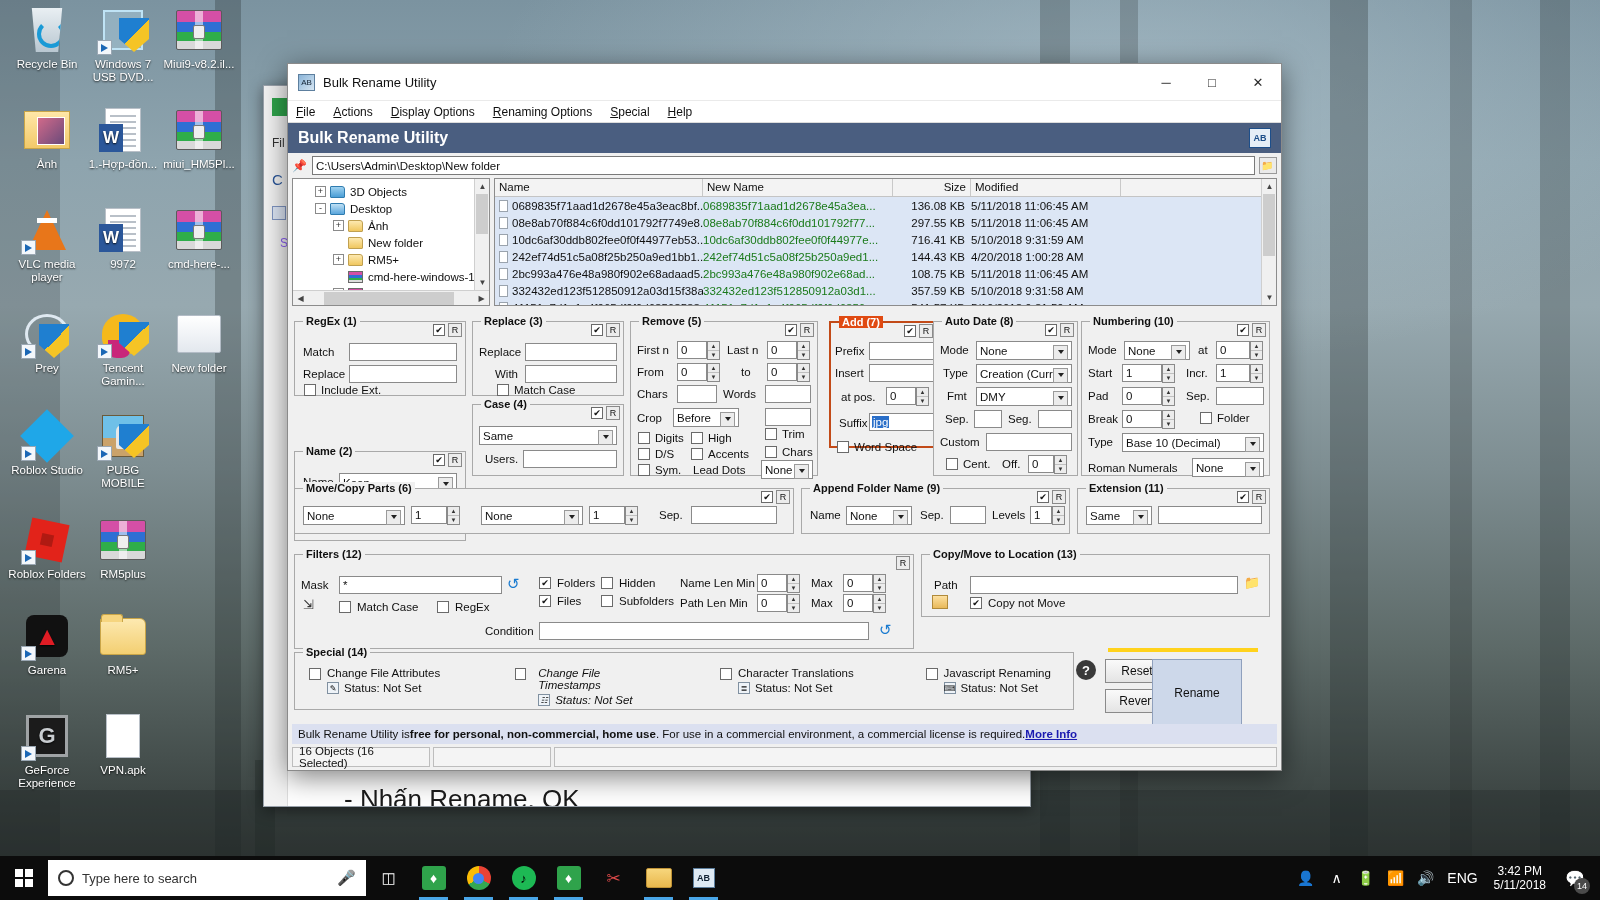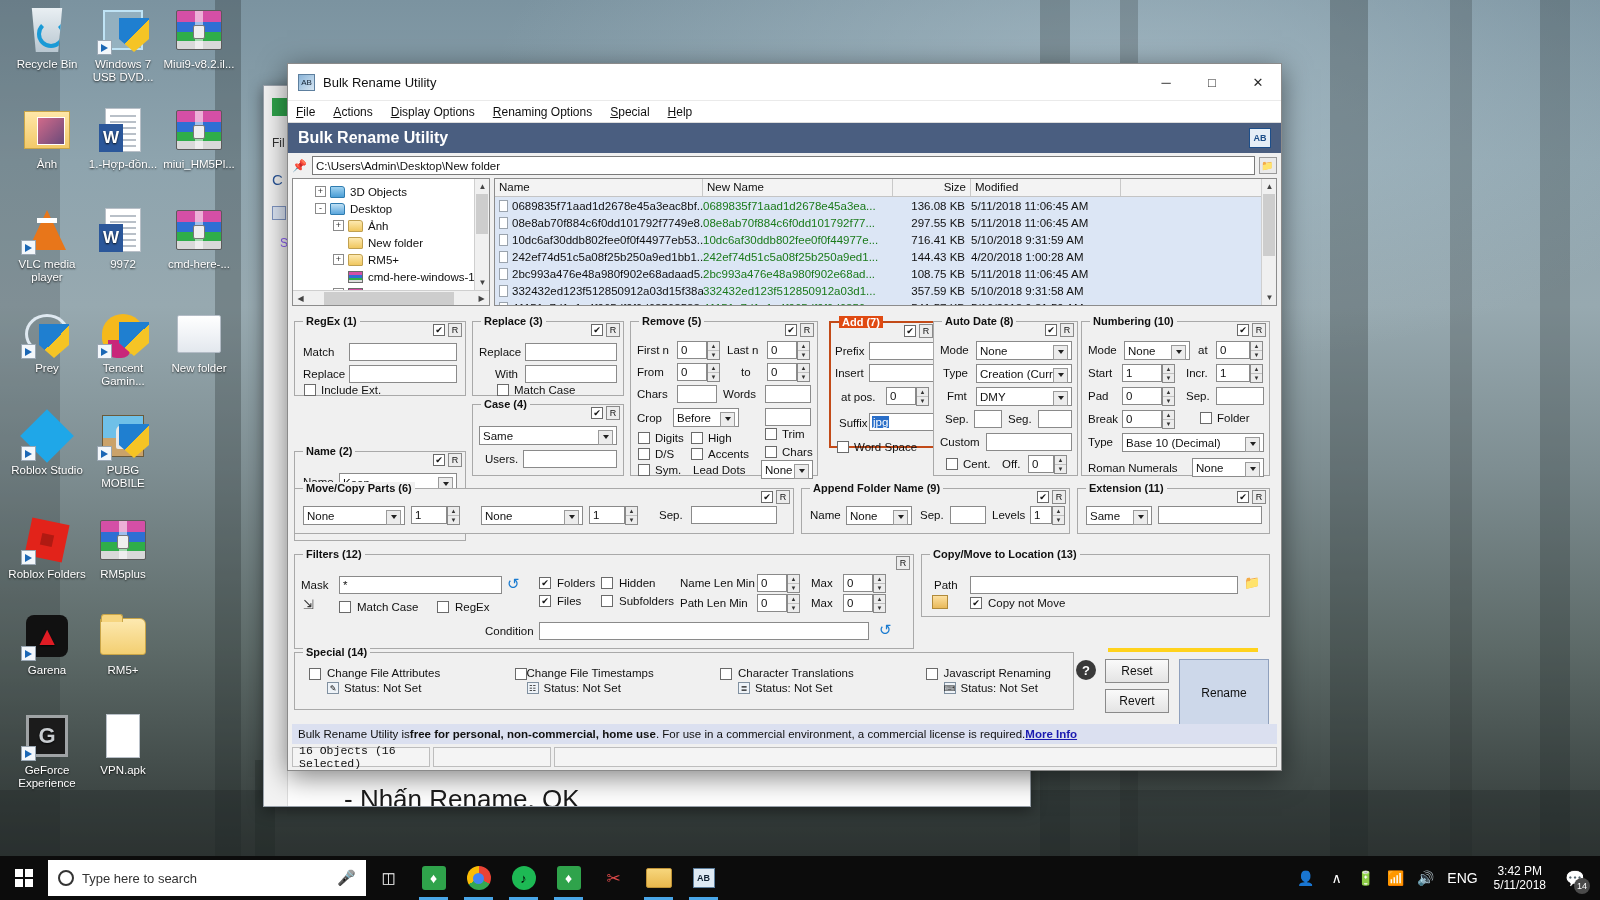--- a/index.html
+++ b/index.html
@@ -169,21 +169,21 @@
   .spin{width:13px;height:19px;border:1px solid #8a8a8a;background:#ececec;display:flex;flex-direction:column;}
   .spin div{flex:1;display:flex;align-items:center;justify-content:center;font-size:6px;color:#333;}
   .spin div:first-child{border-bottom:1px solid #c0c0c0;}
 
   .btn{border:1px solid #8a8a8a;background:linear-gradient(180deg,#fafafa,#e4e4e4);
      display:flex;align-items:center;justify-content:center;font-size:12px;color:#111;}
   .btn.primary{background:#cdd8ea;border:1px solid #8fa0bd;}
 
   #license{position:absolute;left:4px;right:4px;bottom:26px;height:20px;background:#dbe0f0;
      display:flex;align-items:center;padding:0 6px;font-size:11.5px;}
-  #statusbar{position:absolute;left:4px;right:4px;bottom:3px;height:20px;display:flex;gap:3px;font-size:11.5px;font-family:Liberation Mono, monospace;}
+  #statusbar{position:absolute;left:4px;right:4px;bottom:3px;height:20px;display:flex;gap:3px;font-size:11.5px;}
   #statusbar div{border:1px solid #bdbdbd;background:#f4f4f4;display:flex;align-items:center;padding:0 6px;}
 
   
   #taskbar{position:absolute;left:0;bottom:0;width:100%;height:44px;background:#0c0c0c;display:flex;align-items:center;}
   #startbtn{width:48px;height:44px;display:flex;align-items:center;justify-content:center;}
   .winlogo{width:18px;height:18px;display:grid;grid-template-columns:1fr 1fr;grid-template-rows:1fr 1fr;gap:2px;}
   .winlogo i{background:#fff;display:block;}
   #searchbox{width:318px;height:36px;background:#fff;display:flex;align-items:center;padding:0 10px;gap:8px;color:#333;font-size:13px;}
   .tbicon{width:45px;height:44px;display:flex;align-items:center;justify-content:center;position:relative;}
   .tbicon .act{position:absolute;bottom:0;left:8px;right:8px;height:3px;background:#49a6e8;}
@@ -877,21 +877,21 @@
         <div style="display: flex; gap: 6px; align-items: flex-start; width: 164px;">
           <span class="cb" style="margin-top:1px"></span>
           <div>
             <div class="lab">Change File Attributes</div>
             <div style="display:flex;gap:5px;margin-top:3px;align-items:center">
               <span style="width:12px;height:12px;border:1px solid #8090a0;background:#eef3f8;font-size:8px;display:flex;align-items:center;justify-content:center">✎</span>
               <span class="lab">Status:  Not Set</span>
             </div>
           </div>
         </div>
-        <div style="display: flex; gap: 0; align-items: flex-start; width: 164px;">
+        <div style="display: flex; gap: 12px; align-items: flex-start; width: 164px; font-style: italic;">
           <span class="cb" style="margin-top:1px"></span>
           <div>
             <div class="lab">Change File Timestamps</div>
             <div style="display:flex;gap:5px;margin-top:3px;align-items:center">
               <span style="width:12px;height:12px;border:1px solid #8090a0;background:#eef3f8;font-size:8px;display:flex;align-items:center;justify-content:center">☷</span>
               <span class="lab">Status:  Not Set</span>
             </div>
           </div>
         </div>
         <div style="display: flex; gap: 6px; align-items: flex-start; width: 164px;">
@@ -914,21 +914,21 @@
             </div>
           </div>
         </div>
       </div>
   </div>
 
   <div style="position:absolute;left:788px;top:596px;width:20px;height:20px;border-radius:50%;background:#3a3a3a;color:#fff;
               display:flex;align-items:center;justify-content:center;font-size:13px;font-weight:bold">?</div>
   <div class="btn" style="position:absolute;left:817px;top:595px;width:64px;height:24px">Reset</div>
   <div class="btn" style="position:absolute;left:817px;top:625px;width:64px;height:24px">Revert</div>
-  <div class="btn primary" style="position:absolute;left:891px;top:595px;width:90px;height:68px">Rename</div>
+  <div class="btn primary" style="position:absolute;left:864px;top:595px;width:90px;height:68px">Rename</div>
 
   <div id="license">
     <span>Bulk Rename Utility is </span>
     <b>free for personal, non-commercial, home use</b>
     <span>. For use in a commercial environment, a commercial license is required. </span>
     <a href="#" style="color:#1a1ab0;font-weight:bold">More Info</a>
   </div>
 
   <div id="statusbar">
     <div style="width:138px">16 Objects (16 Selected)</div>

